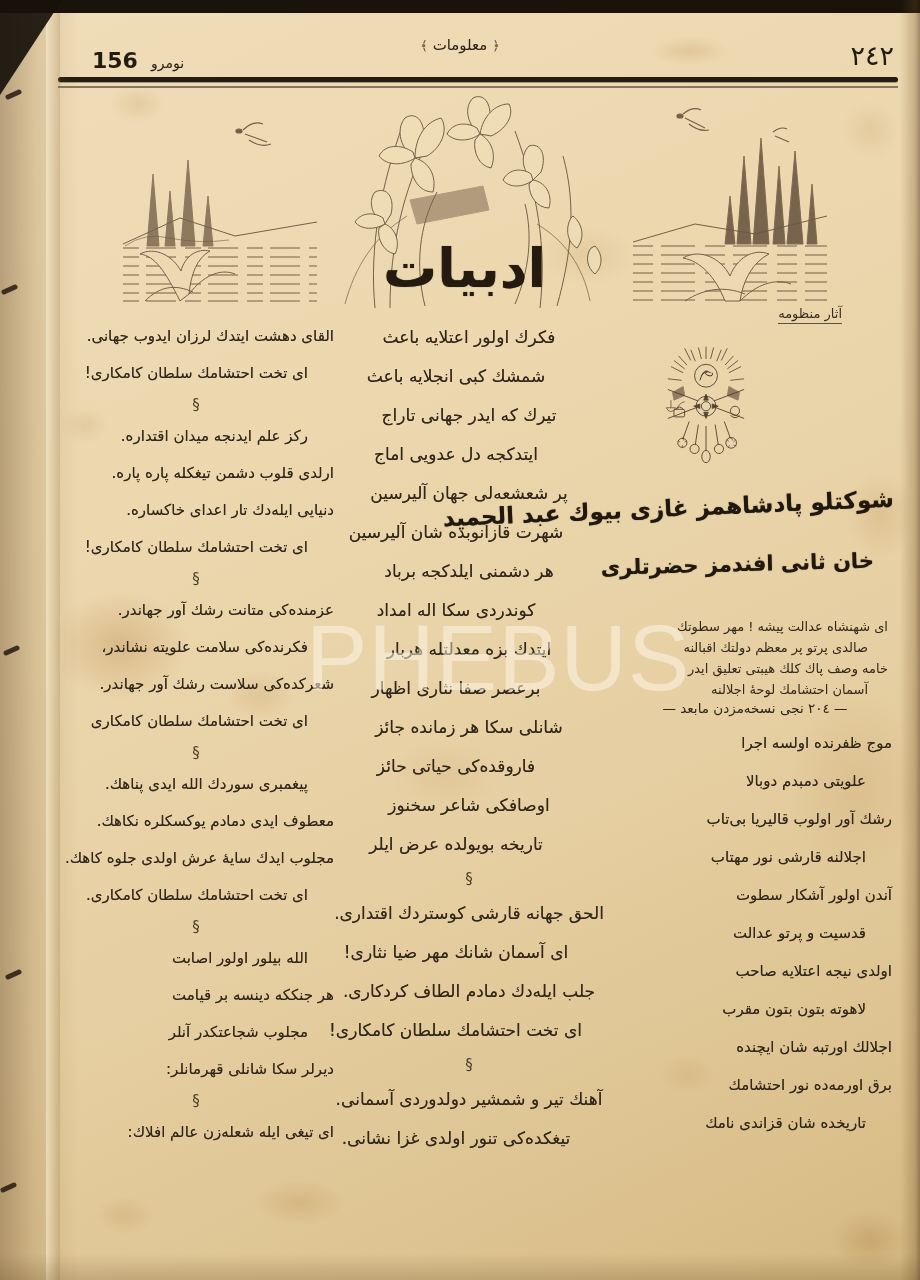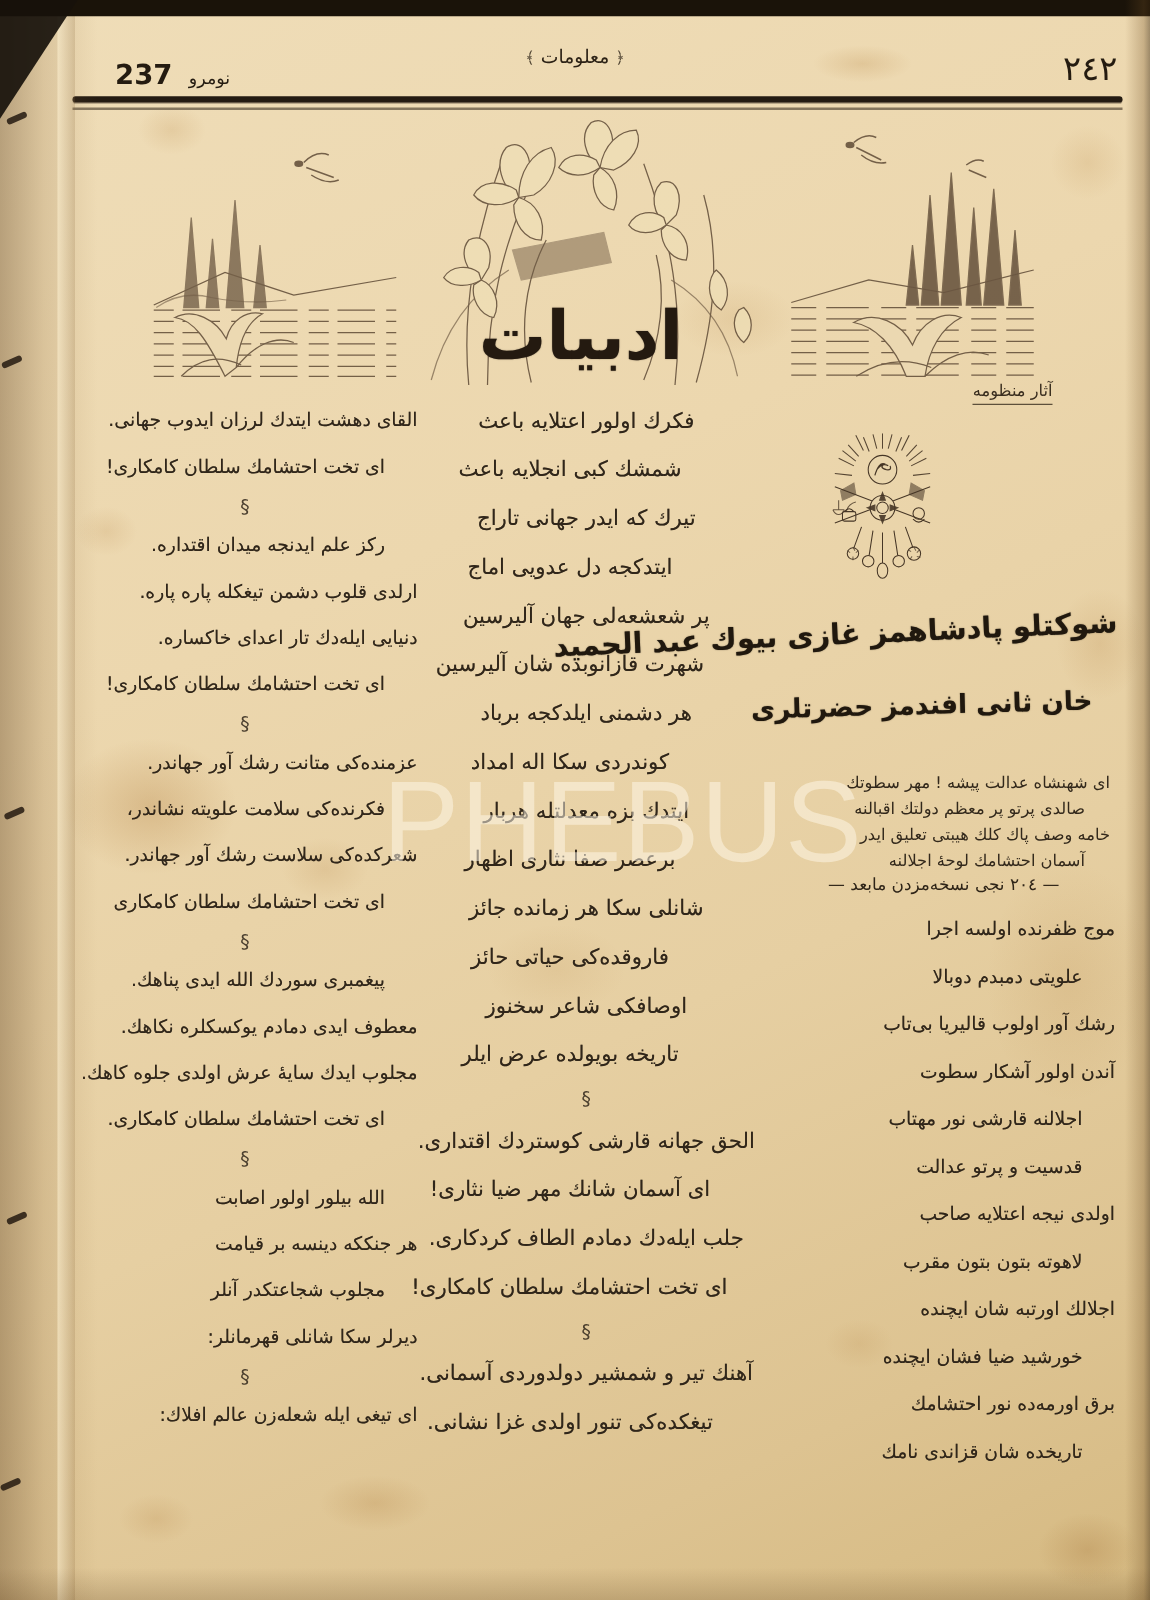--- a/index.html
+++ b/index.html
@@ -120,21 +120,21 @@
   </div>
 
   <div class="page-number">٢٤٢</div>
   <div class="masthead-center">
     <span class="orn">﴿</span>
     <span>معلومات</span>
     <span class="orn">﴾</span>
   </div>
   <div class="issue">
     <span class="word">نومرو</span>
-    <span class="num">237</span>
+    <span class="num">156</span>
   </div>
   <div class="rule-thick"></div>
   <div class="rule-thin"></div>
 
   <svg class="floral" viewBox="0 0 780 215" width="780" height="215">
     <g stroke="#5e4a36" fill="none" stroke-width="1" opacity="0.85">
       <g stroke-dasharray="16 7 30 9">
         <path d="M38 152 H232"></path>
           <path d="M38 161 H232"></path>
           <path d="M38 170 H232"></path>
@@ -287,27 +287,26 @@
       <div class="eline">صالدى پرتو پر معظم دولتك اقبالنه</div>
       <div class="eline">خامه وصف پاك كلك هيبتى تعليق ايدر</div>
       <div class="eline">آسمان احتشامك لوحهٔ اجلالنه</div>
     </div>
   <div class="issue-note">— ٢٠٤ نجى نسخه‌مزدن مابعد —</div>
 
   <div id="col-right" class="col">
       <div class="vline">موج ظفرنده اولسه اجرا</div>
       <div class="vline indent">علويتى دمبدم دوبالا</div>
       <div class="vline">رشك آور اولوب قاليريا بى‌تاب</div>
+      <div class="vline indent">اجلالنه قارشى نور مهتاب</div>
       <div class="vline">آندن اولور آشكار سطوت</div>
-      <div class="vline indent">اجلالنه قارشى نور مهتاب</div>
       <div class="vline indent">قدسيت و پرتو عدالت</div>
       <div class="vline">اولدى نيجه اعتلايه صاحب</div>
       <div class="vline indent">لاهوته بتون بتون مقرب</div>
       <div class="vline">اجلالك اورتبه شان ايچنده</div>
-      <div class="vline indent">خورشيد ضيا فشان ايچنده</div>
       <div class="vline">برق اورمه‌ده نور احتشامك</div>
       <div class="vline indent">تاريخده شان قزاندى نامك</div>
     </div>
   <div id="col-middle" class="col">
       <div class="vline">فكرك اولور اعتلايه باعث</div>
       <div class="vline indent">شمشك كبى انجلايه باعث</div>
       <div class="vline">تيرك كه ايدر جهانى تاراج</div>
       <div class="vline indent">ايتدكجه دل عدويى اماج</div>
       <div class="vline">پر شعشعه‌لى جهان آليرسين</div>
       <div class="vline indent">شهرت قازانوبده شان آليرسين</div>

